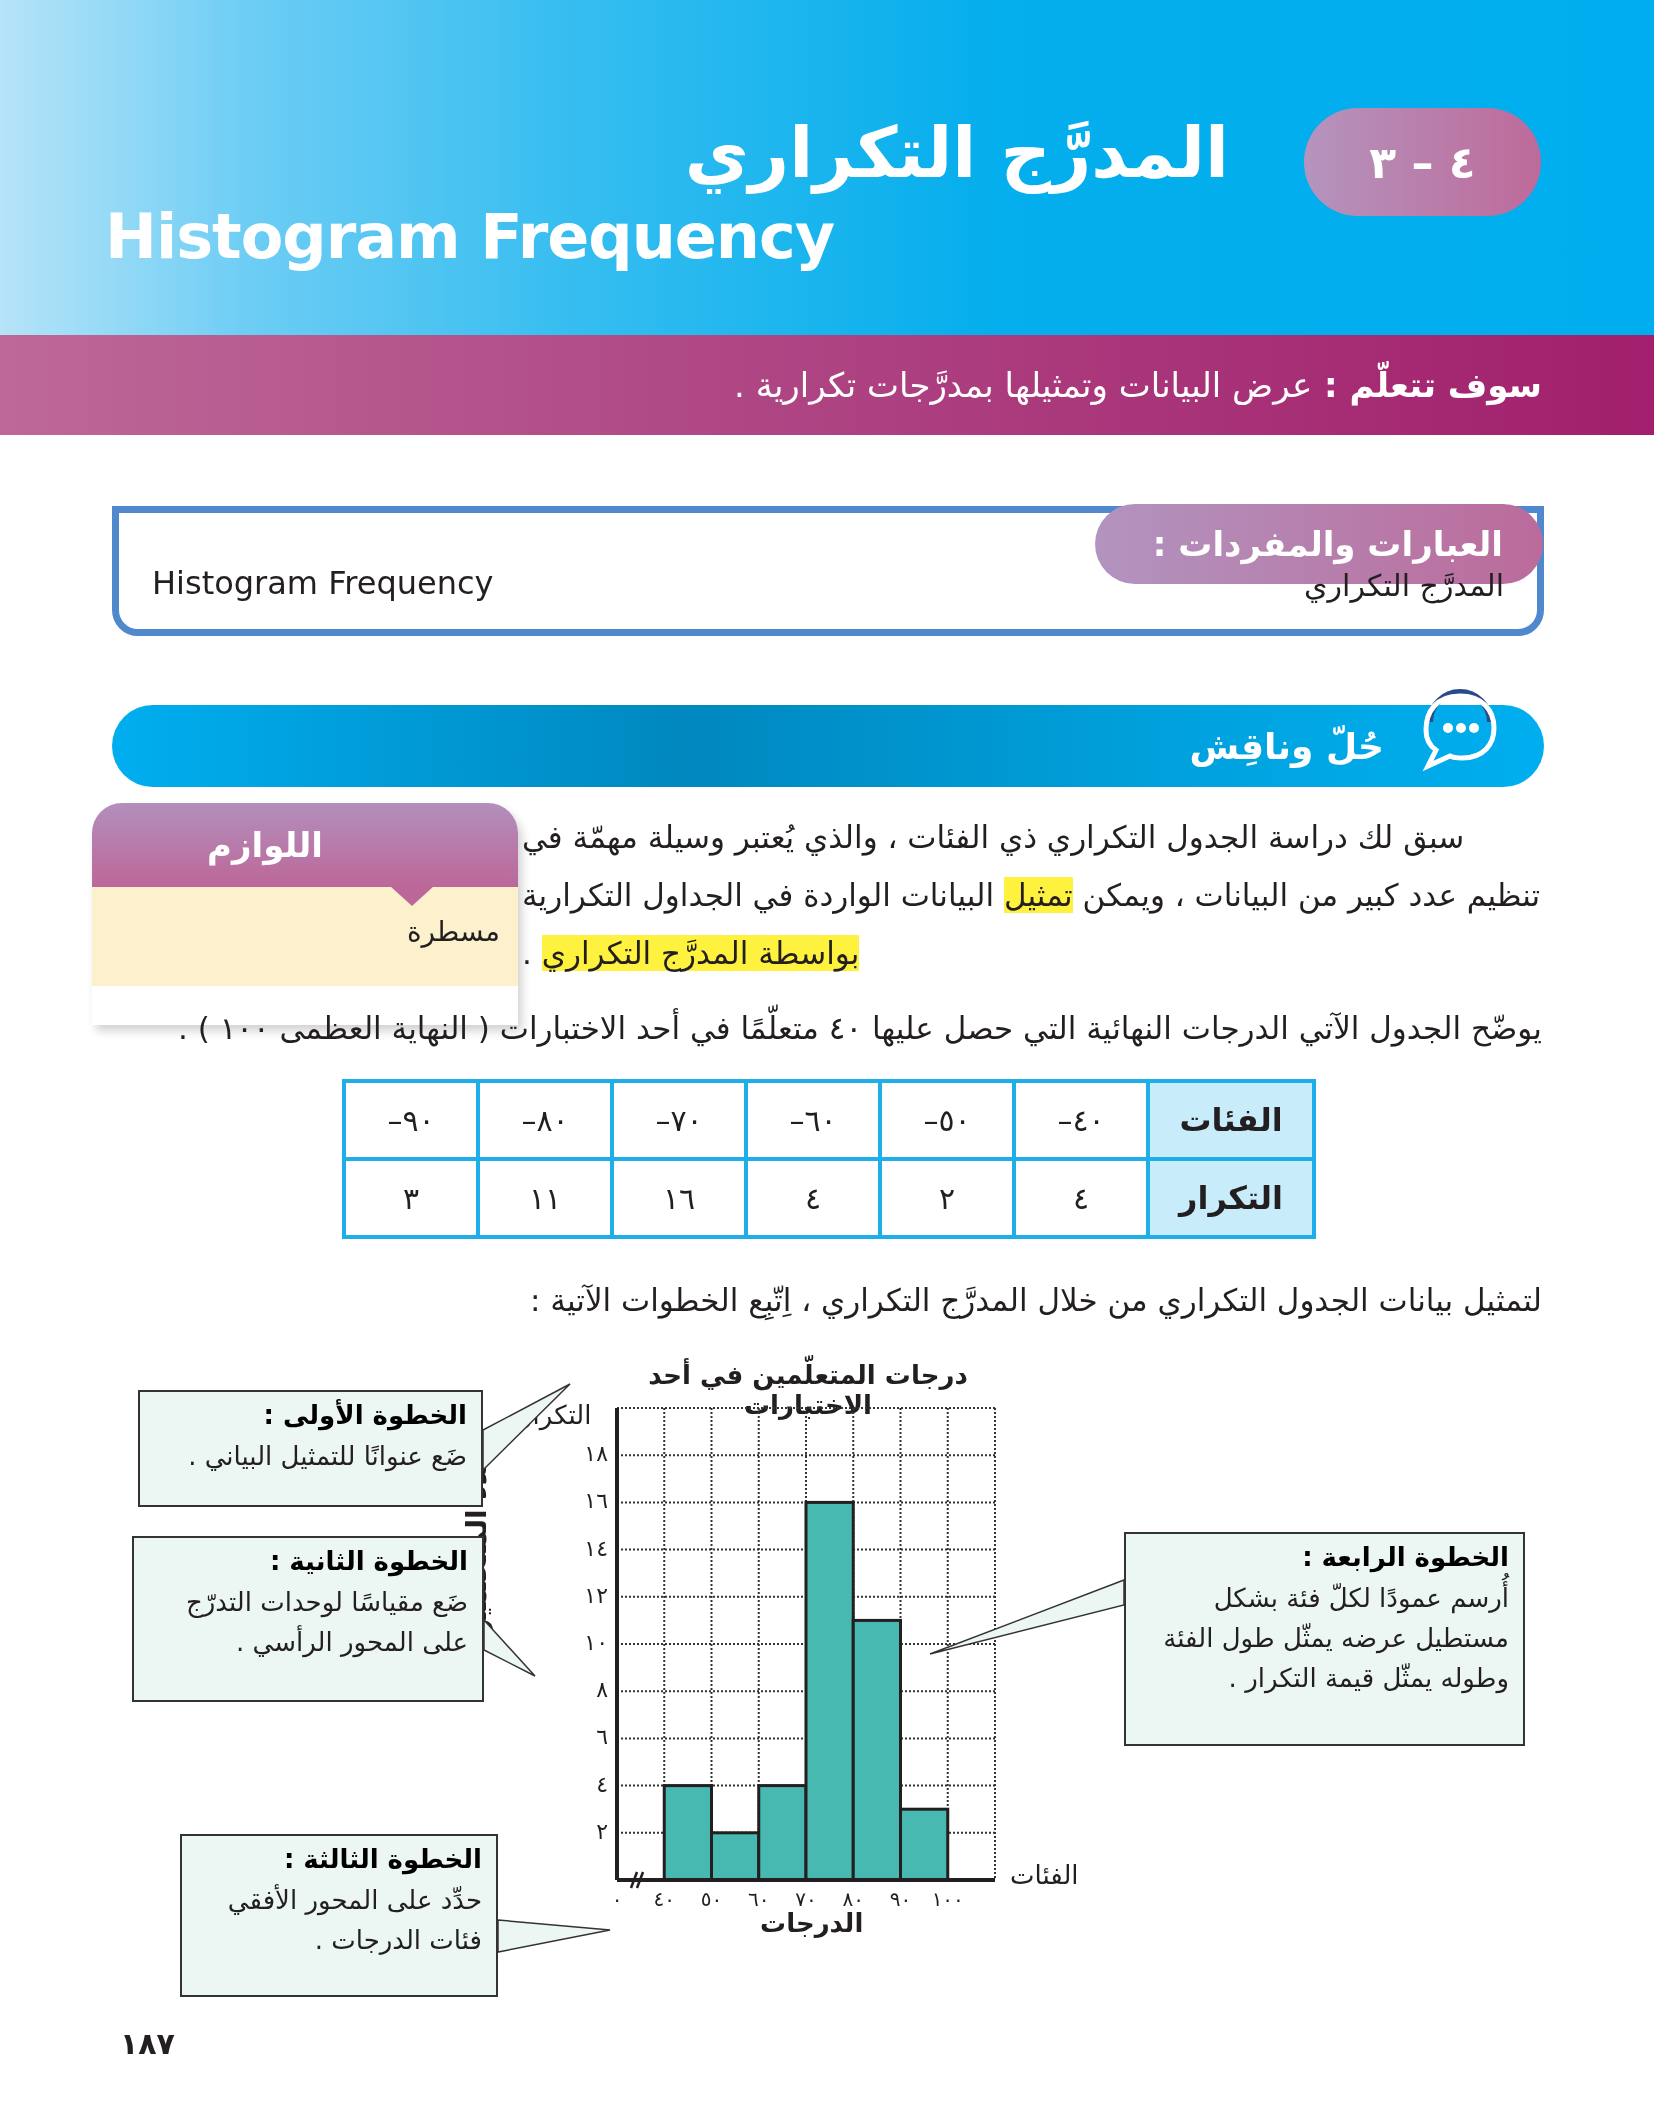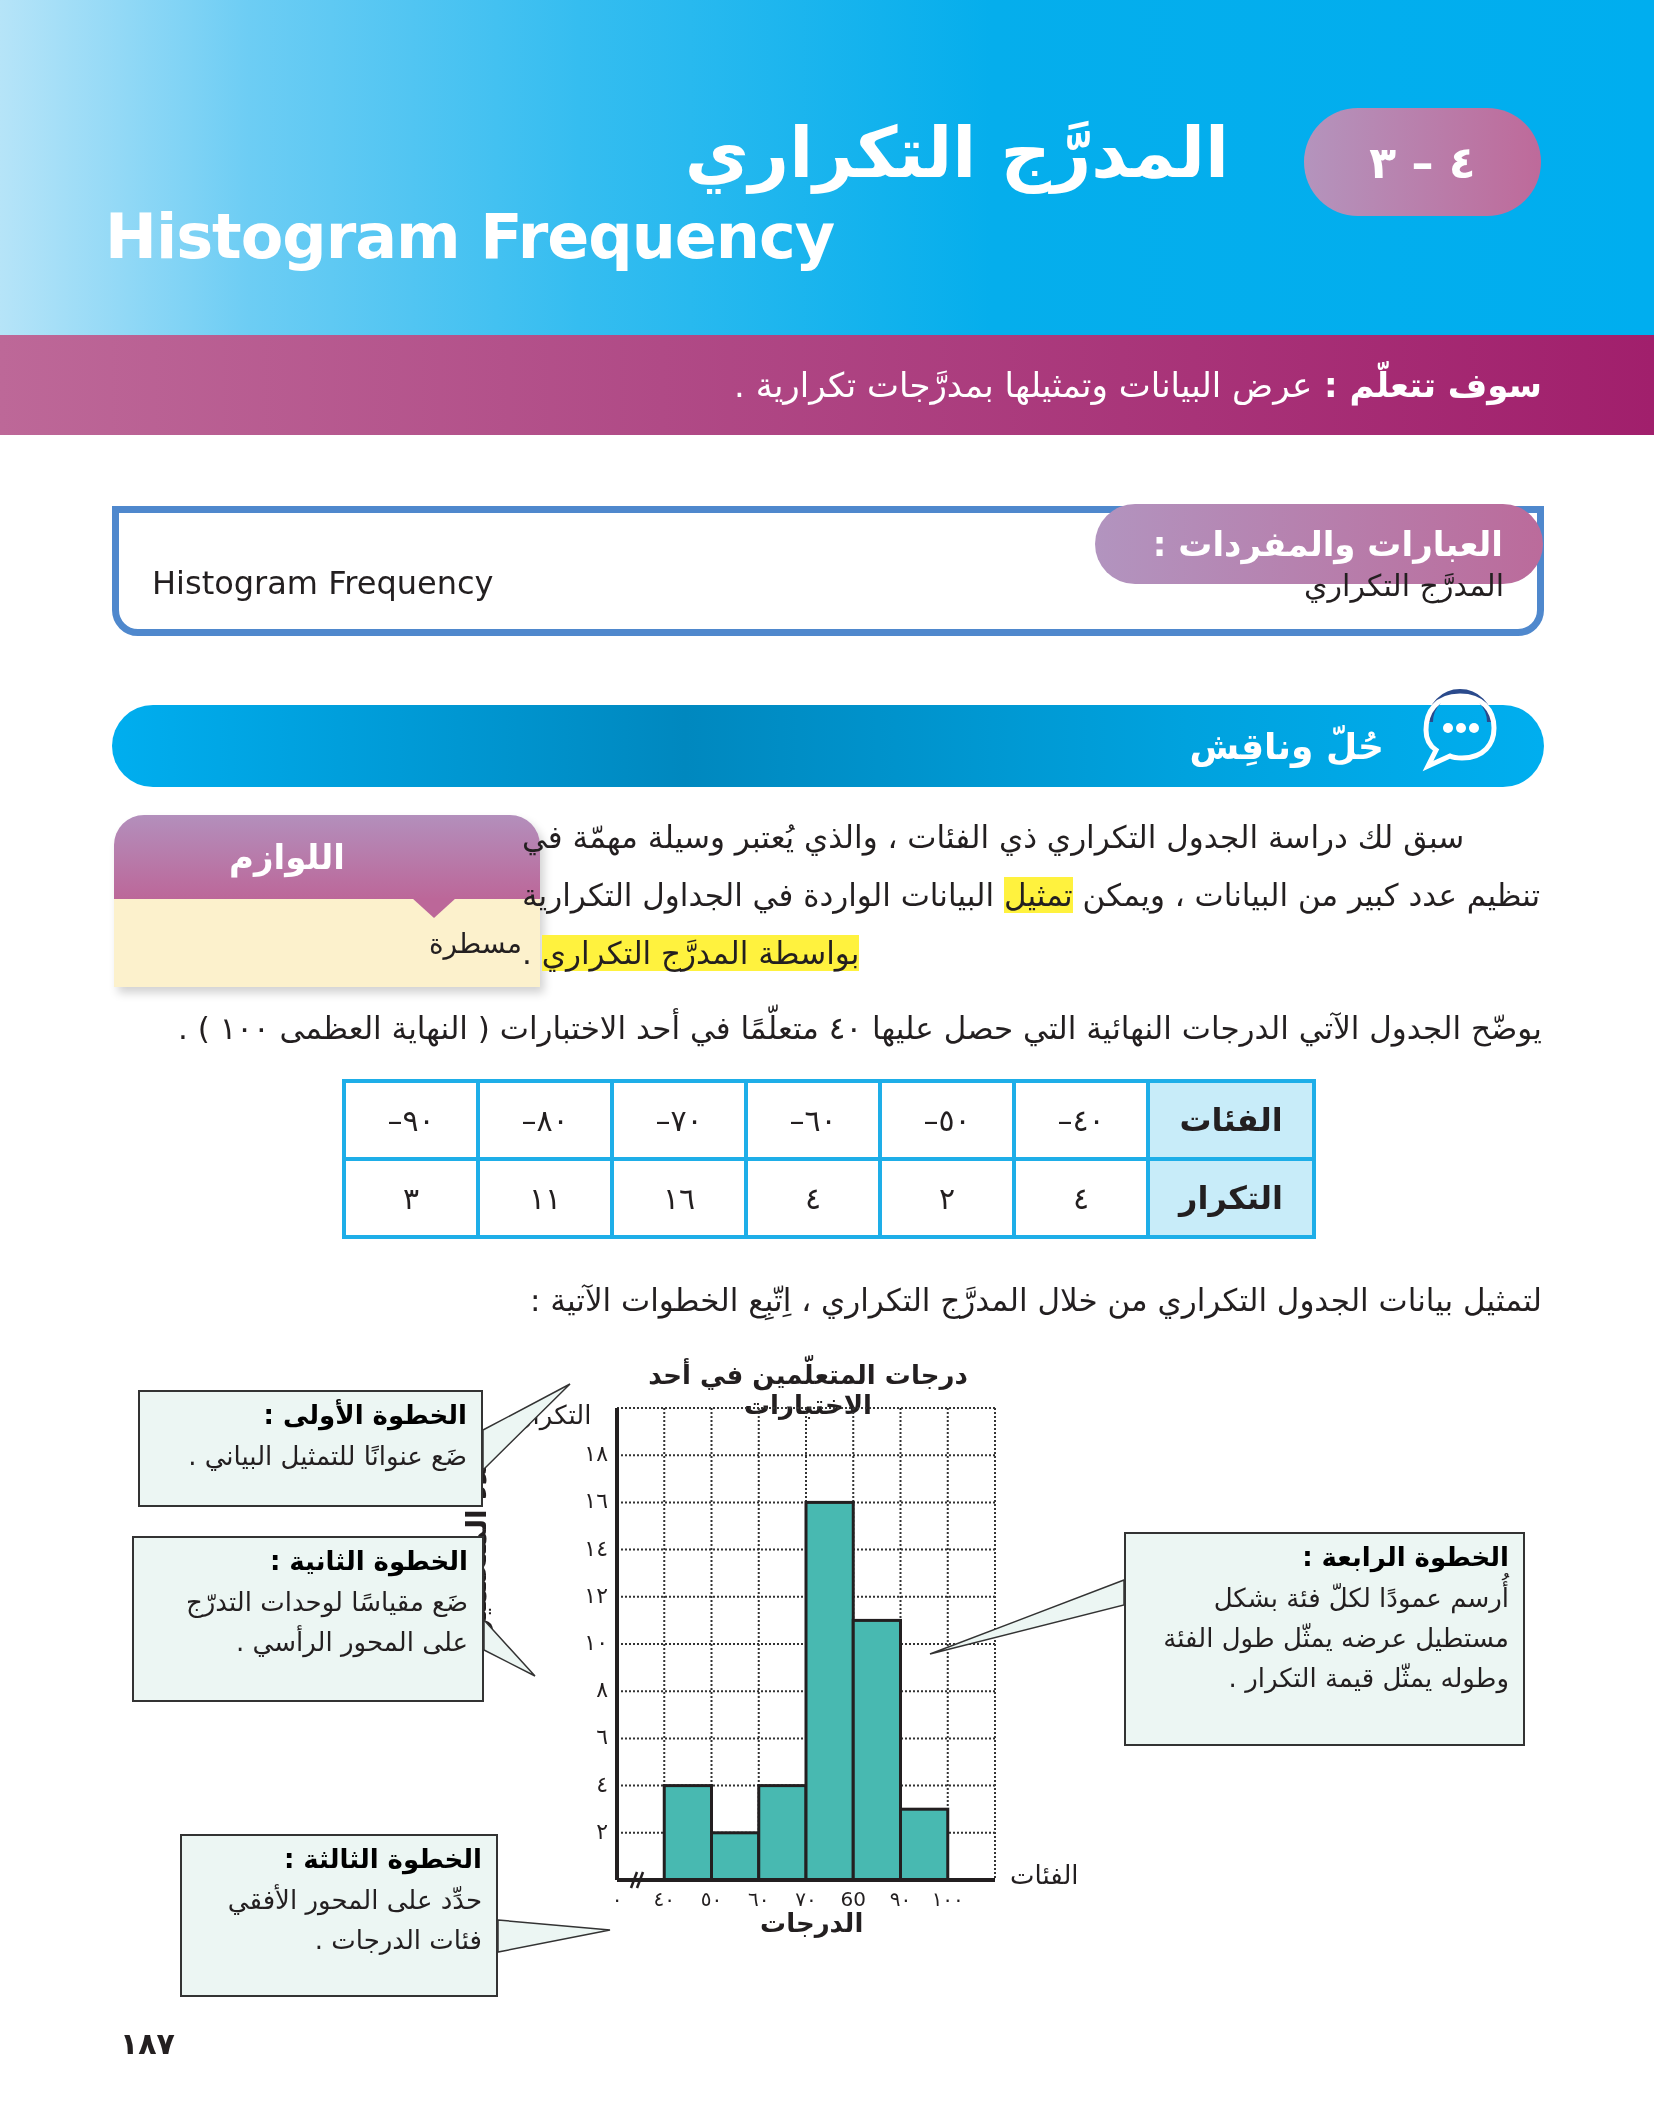--- a/index.html
+++ b/index.html
@@ -28,21 +28,21 @@
   .vocab-en { left: 152px; top: 564px; font-size: 32px; font-family: "DejaVu Sans", sans-serif; color: #231f20; }
   .vocab-ar { right: 150px; top: 568px; font-size: 30px; direction: rtl; }
 
   
   .discuss { left: 112px; top: 705px; width: 1432px; height: 82px; border-radius: 41px;
              background: linear-gradient(90deg, #00aeef 0%, #0088bf 40%, #00a2de 75%, #00aeef 100%);
              color: #fff; font-size: 36px; font-weight: bold; direction: rtl; display: flex; align-items: center; padding-right: 160px; }
   .bubble { left: 1408px; top: 682px; width: 100px; height: 100px; }
 
   
-  .tools { left: 114px; top: 803px; width: 426px; height: 172px; box-shadow: 4px 6px 10px rgba(0,0,0,0.18); border-radius: 30px 30px 0 0; overflow: hidden; margin-top: 12px; }
+  .tools { left: 92px; top: 803px; width: 426px; height: 222px; box-shadow: 4px 6px 10px rgba(0,0,0,0.18); border-radius: 30px 30px 0 0; overflow: hidden; }
   .tools-head { height: 84px; background: linear-gradient(180deg, #b38fbc 0%, #bc6799 100%); color: #fff; font-size: 34px; font-weight: bold; display: flex; align-items: center; justify-content: center; padding-right: 80px; }
   .tools-body { height: 99px; background: #fcf1cc; position: relative; direction: rtl; font-size: 28px; padding-right: 18px; padding-top: 28px; }
   .tools-pointer { position: absolute; left: 300px; top: -1px; width: 0; height: 0; border-left: 22px solid transparent; border-right: 22px solid transparent; border-top: 20px solid #bc6799; left: 298px; }
 
   .para { right: 112px; top: 808px; width: 1020px; direction: rtl; font-size: 31px; line-height: 58px; text-align: left; font-weight: 500; }
   .hl { background: #fff23e; }
 
   .intro { right: 112px; top: 1010px; width: 1440px; direction: rtl; font-size: 31px; font-weight: 500; text-align: right; }
 
   
@@ -188,21 +188,21 @@
     <div class="abs ytick" style="top: 1535.6px;">١٤</div>
     <div class="abs ytick" style="top: 1488.4px;">١٦</div>
     <div class="abs ytick" style="top: 1441.2px;">١٨</div>
   </div>
 <div id="xticks">
     <div class="abs xtick" style="left: 597px;">٠</div>
     <div class="abs xtick" style="left: 644.25px;">٤٠</div>
     <div class="abs xtick" style="left: 691.5px;">٥٠</div>
     <div class="abs xtick" style="left: 738.75px;">٦٠</div>
     <div class="abs xtick" style="left: 786px;">٧٠</div>
-    <div class="abs xtick" style="left: 833.25px;">60</div>
+    <div class="abs xtick" style="left: 833.25px;">٨٠</div>
     <div class="abs xtick" style="left: 880.5px;">٩٠</div>
     <div class="abs xtick" style="left: 927.75px;">١٠٠</div>
   </div>
 <div class="abs xname">الدرجات</div>
 <div class="abs cat-label">الفئات</div>
 
 <svg class="abs leaders" viewBox="0 0 1654 2126">
   <polygon points="483,1430 570,1384 483,1470" fill="#ecf6f3" stroke="#333" stroke-width="1.5"></polygon>
   <polygon points="484,1620 535,1676 484,1650" fill="#ecf6f3" stroke="#333" stroke-width="1.5"></polygon>
   <polygon points="498,1920 610,1930 498,1952" fill="#ecf6f3" stroke="#333" stroke-width="1.5"></polygon>

